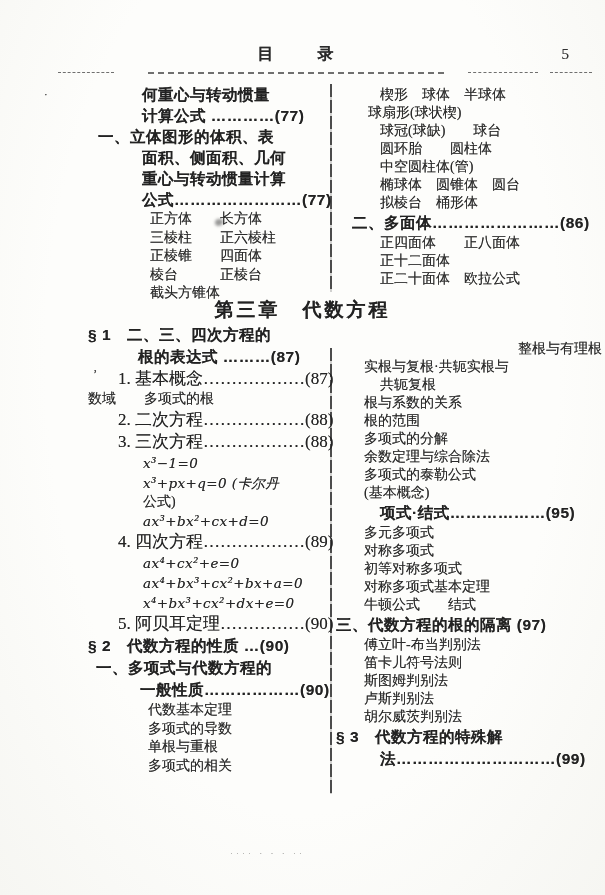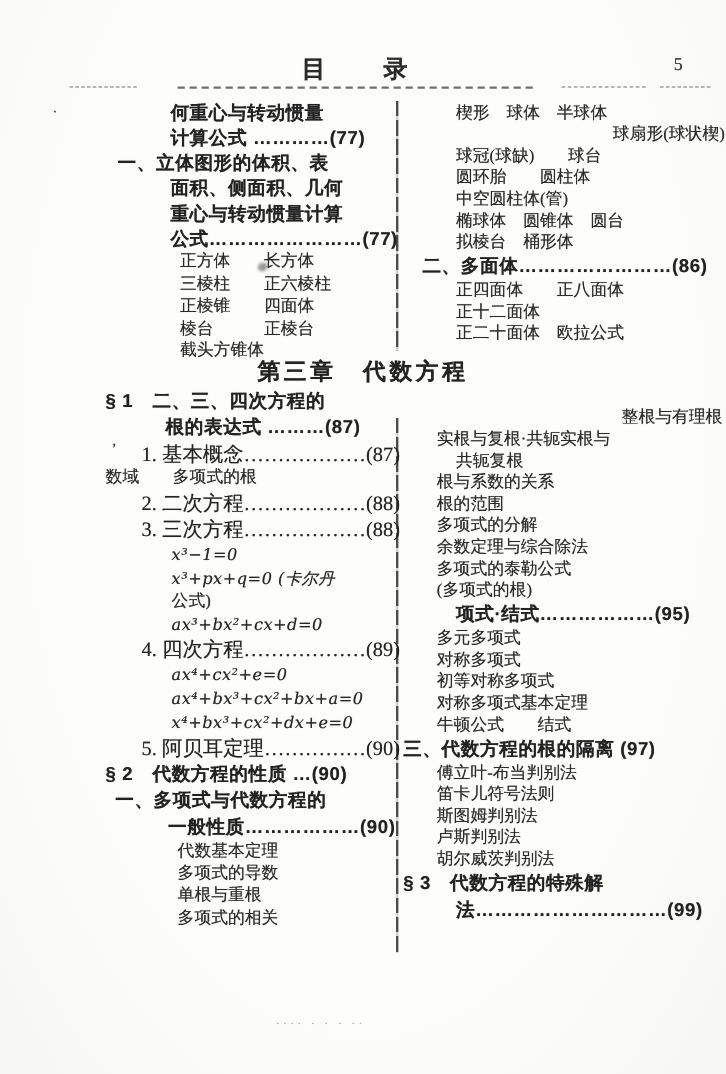--- a/index.html
+++ b/index.html
@@ -12,21 +12,21 @@
     position:absolute; inset:0;
     background:
       radial-gradient(ellipse at 50% 40%, #fdfdfb 60%, #f6f6f2 100%);
     color:#1e1e1e;
   }
   .ink { text-shadow:0 0 0.6px rgba(20,20,20,.55); }
 
   
   .hdr-title {
     position:absolute; top:44px; left:0; right:0;
-    text-align:center; font-size:20px; font-weight:bold;
+    text-align:center; font-size:16px; font-weight:bold;
     letter-spacing:14px; color:#2a2a2a;
   }
   .hdr-page {
     position:absolute; top:46px; right:36px;
     font-size:15px; color:#333;
   }
   .rule { position:absolute; top:72px; height:0; border-top:2px solid #4d4d4d; opacity:.8; }
   .rule.dash { border-top-style:dashed; }
   .r1 { left:58px;  width:56px;  border-top-width:1.6px; }
   .r2 { left:148px; width:296px; }
@@ -106,21 +106,21 @@
       <div class="line h" style="margin-left: 44px;">重心与转动惯量计算</div>
       <div class="line h" style="margin-left: 44px;">公式……………………(77)</div>
       <div class="line sub" style="margin-left: 52px;">正方体　　长方体</div>
       <div class="line sub" style="margin-left: 52px;">三棱柱　　正六棱柱</div>
       <div class="line sub" style="margin-left: 52px;">正棱锥　　四面体</div>
       <div class="line sub" style="margin-left: 52px;">棱台　　　正棱台</div>
       <div class="line sub" style="margin-left: 52px;">截头方锥体</div>
     </div>
   <div class="col col-rt">
       <div class="line sub" style="margin-left: 28px;">楔形　球体　半球体</div>
-      <div class="line sub" style="margin-left: 32px; text-align: right;">球扇形(球状楔)</div>
+      <div class="line sub" style="margin-left: 16px;">球扇形(球状楔)</div>
       <div class="line sub" style="margin-left: 28px;">球冠(球缺)　　球台</div>
       <div class="line sub" style="margin-left: 28px;">圆环胎　　圆柱体</div>
       <div class="line sub" style="margin-left: 28px;">中空圆柱体(管)</div>
       <div class="line sub" style="margin-left: 28px;">椭球体　圆锥体　圆台</div>
       <div class="line sub" style="margin-left: 28px;">拟棱台　桶形体</div>
       <div class="line h">二、多面体……………………(86)</div>
       <div class="line sub" style="margin-left: 28px;">正四面体　　正八面体</div>
       <div class="line sub" style="margin-left: 28px;">正十二面体</div>
       <div class="line sub" style="margin-left: 28px;">正二十面体　欧拉公式</div>
     </div>
@@ -153,21 +153,21 @@
     </div>
   <div class="col col-rb">
       <div class="line sub" style="margin-left: 28px; text-align: right;">整根与有理根</div>
       <div class="line sub" style="margin-left: 28px;">实根与复根·共轭实根与</div>
       <div class="line sub" style="margin-left: 44px;">共轭复根</div>
       <div class="line sub" style="margin-left: 28px;">根与系数的关系</div>
       <div class="line sub" style="margin-left: 28px;">根的范围</div>
       <div class="line sub" style="margin-left: 28px;">多项式的分解</div>
       <div class="line sub" style="margin-left: 28px;">余数定理与综合除法</div>
       <div class="line sub" style="margin-left: 28px;">多项式的泰勒公式</div>
-      <div class="line sub" style="margin-left: 28px;">(多项式的根)</div>
+      <div class="line sub" style="margin-left: 28px;">(基本概念)</div>
       <div class="line h" style="margin-left: 44px;">项式·结式………………(95)</div>
       <div class="line sub" style="margin-left: 28px;">多元多项式</div>
       <div class="line sub" style="margin-left: 28px;">对称多项式</div>
       <div class="line sub" style="margin-left: 28px;">初等对称多项式</div>
       <div class="line sub" style="margin-left: 28px;">对称多项式基本定理</div>
       <div class="line sub" style="margin-left: 28px;">牛顿公式　　结式</div>
       <div class="line h">三、代数方程的根的隔离 (97)</div>
       <div class="line sub" style="margin-left: 28px;">傅立叶-布当判别法</div>
       <div class="line sub" style="margin-left: 28px;">笛卡儿符号法则</div>
       <div class="line sub" style="margin-left: 28px;">斯图姆判别法</div>

